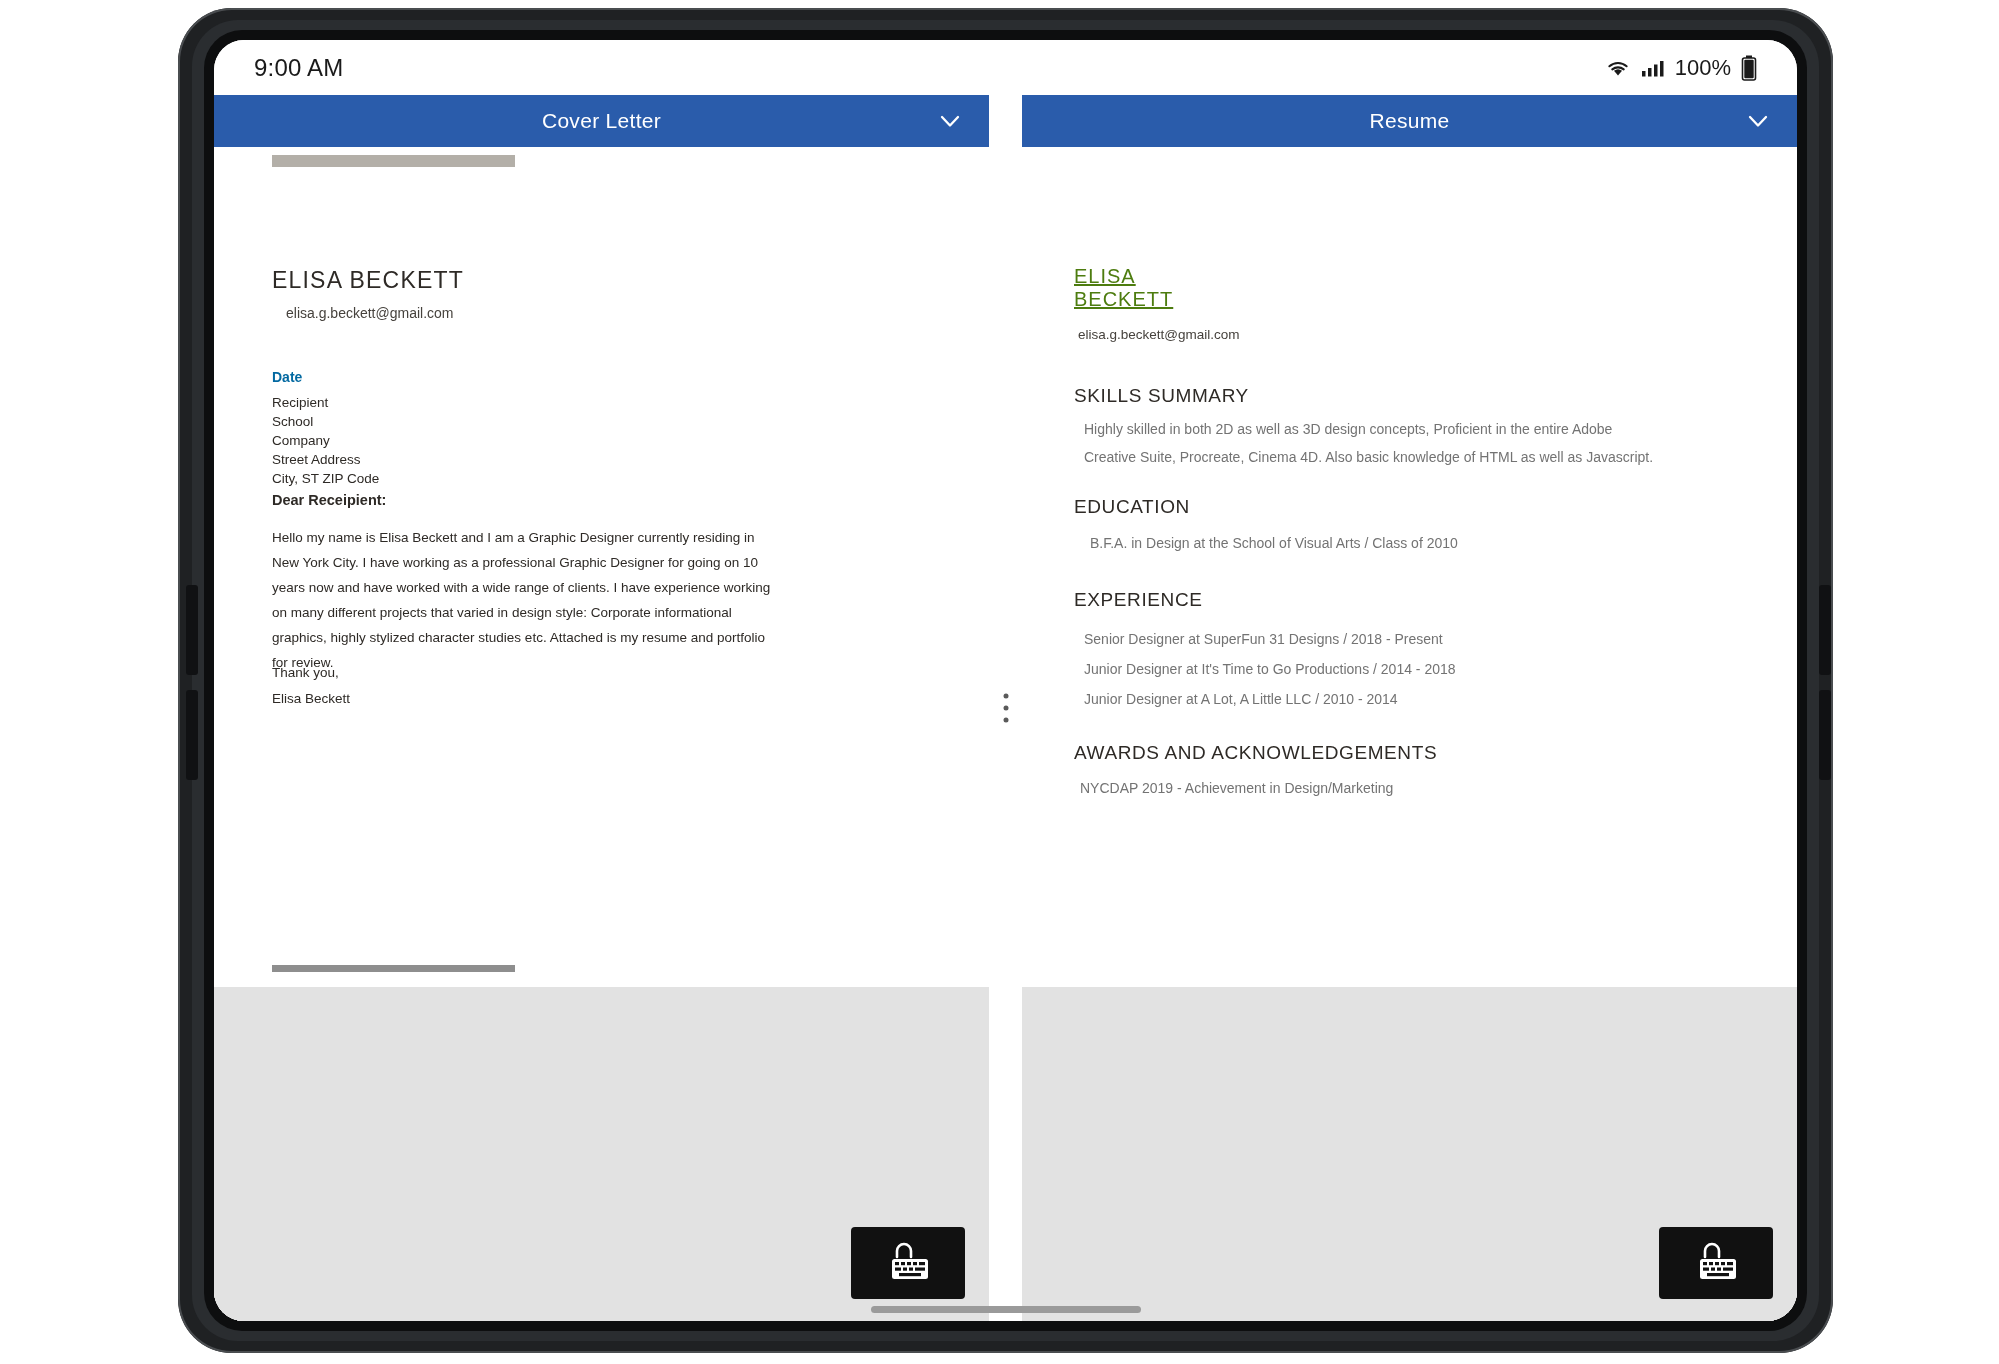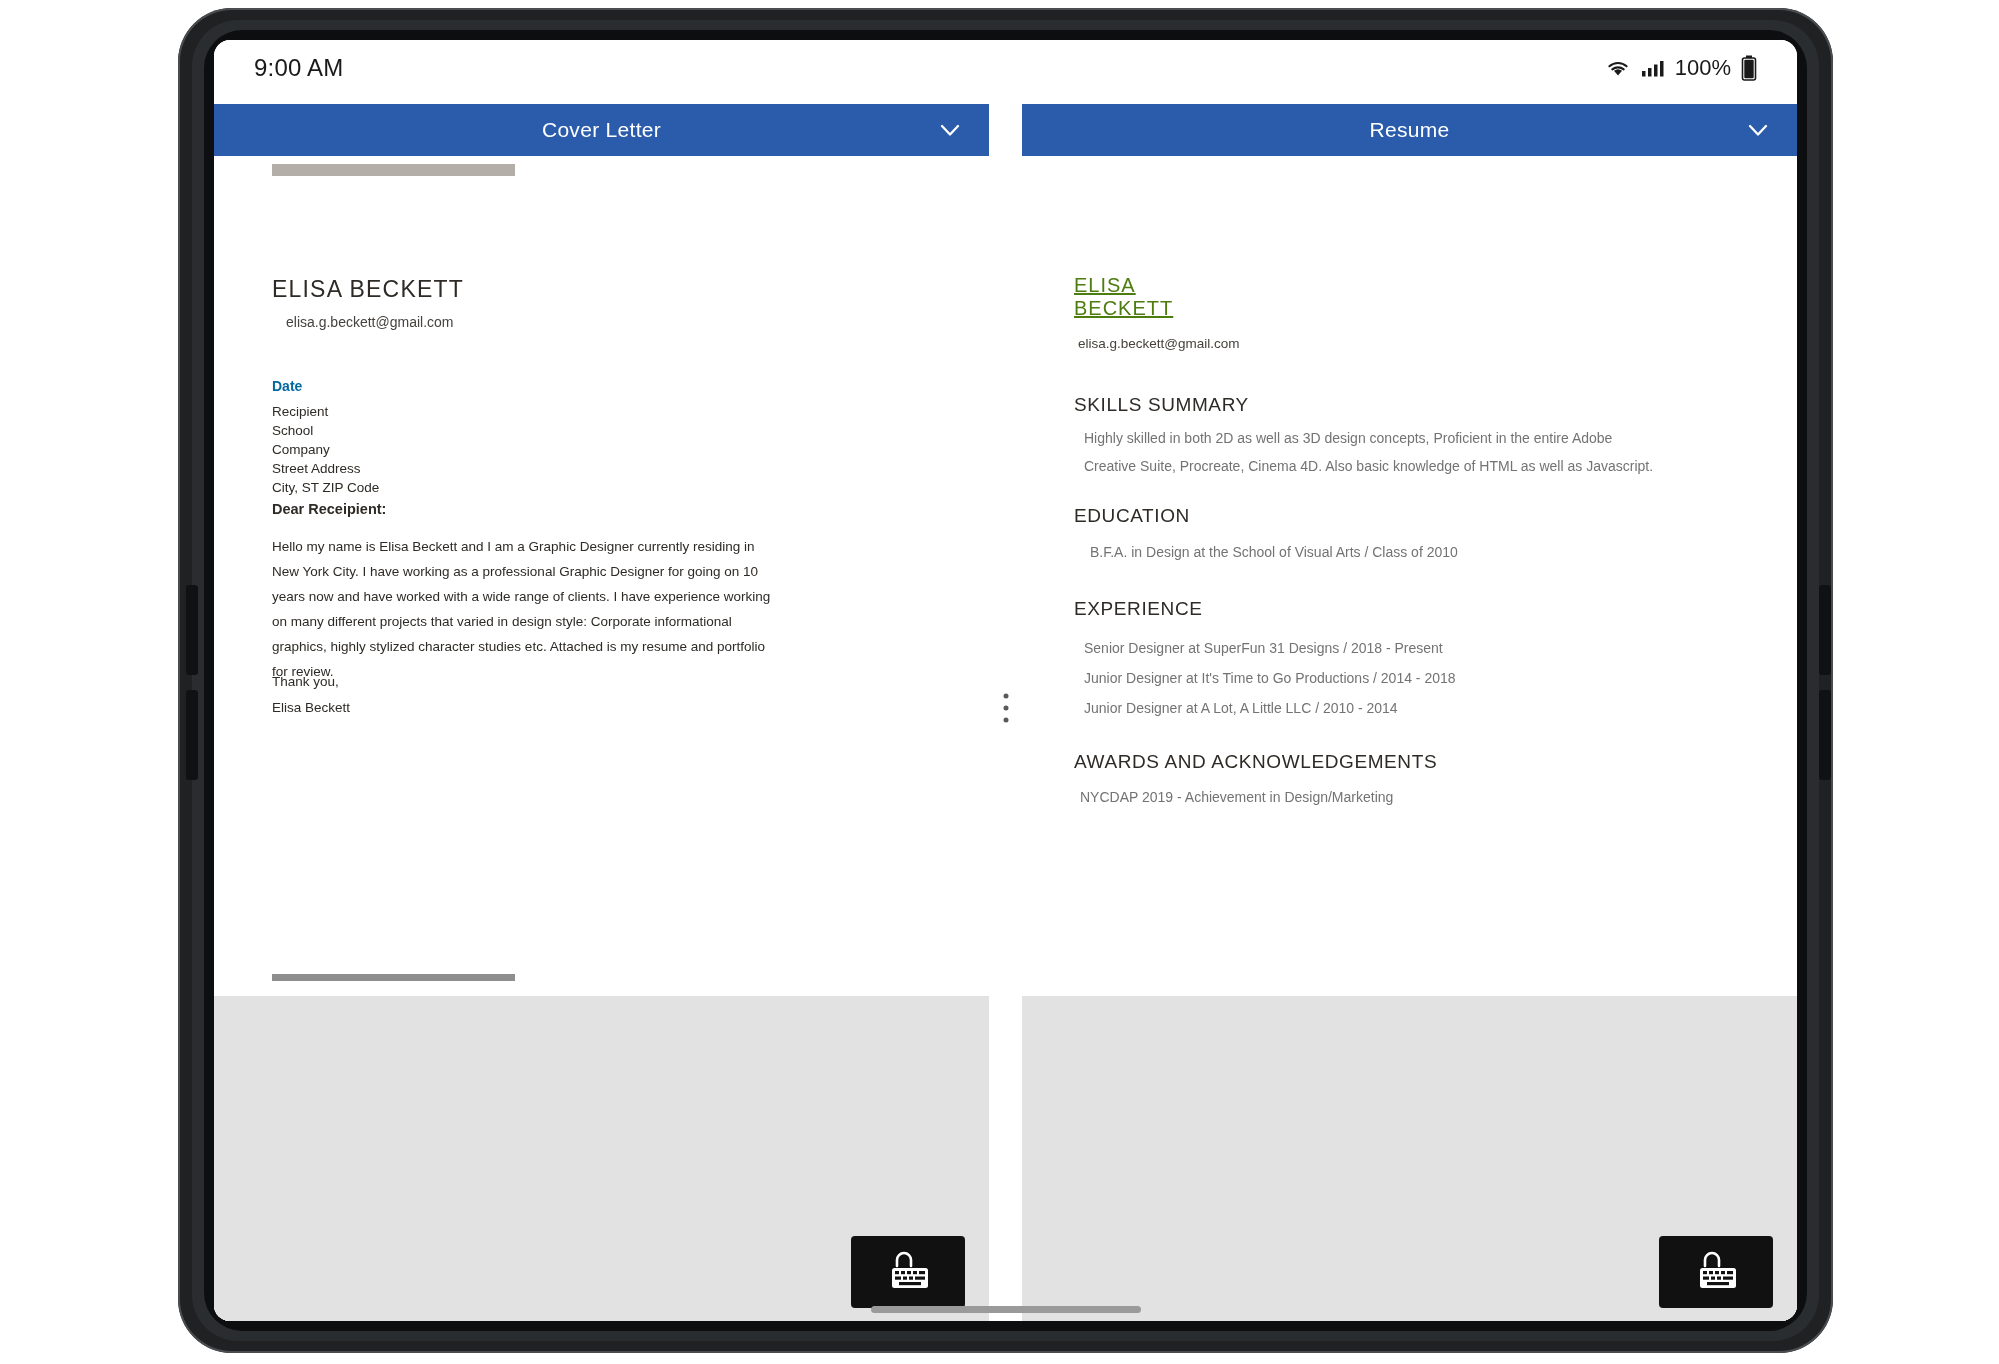--- a/index.html
+++ b/index.html
@@ -47,21 +47,21 @@
     background: #0d0e0f;
     border-radius: 38px;
   }
   .screen {
     position: absolute;
     left: 214px;
     top: 40px;
     width: 1583px;
     height: 1281px;
     background: #ffffff;
-    border-radius: 16px;
+    border-radius: 30px;
     overflow: hidden;
   }
 
   
   .hinge {
     position: absolute;
     width: 12px;
     background: #101113;
     border-radius: 3px;
   }
@@ -117,21 +117,20 @@
     height: 1226px;
     display: flex;
     background: #ffffff;
   }
   .pane {
     position: relative;
     width: 775px;
     height: 100%;
     background: #ffffff;
     overflow: hidden;
-    margin-top: 9px;
   }
   .pane-gap {
     width: 33px;
     height: 100%;
     background: #ffffff;
     position: relative;
   }
   .drag-dots {
     position: absolute;
     left: 50%;

